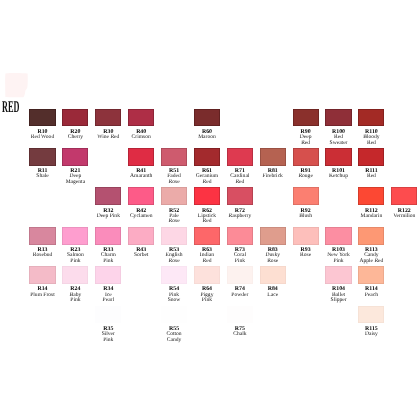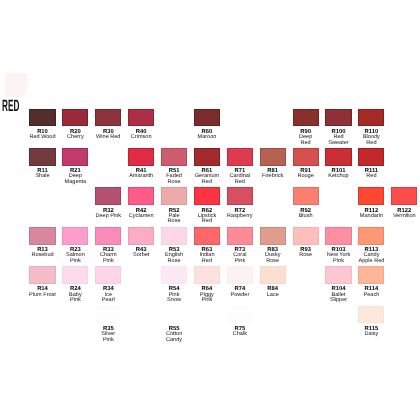--- a/index.html
+++ b/index.html
@@ -1,20 +1,20 @@
 <!DOCTYPE html>
 <html><head>
 <meta charset="utf-8">
 <title>Colour Chart</title>
 <style>
   html,body{margin:0;padding:0;}
   body{width:420px;height:420px;background:#ffffff;overflow:hidden;
        font-family:"Liberation Sans",sans-serif;
        -webkit-font-smoothing:antialiased;text-rendering:geometricPrecision;}
-  #chart{position:relative;width:420px;height:420px;}
+  #chart{position:relative;width:420px;height:420px;font-family:Liberation Serif, serif;}
   .logo-blob{position:absolute;left:3px;top:70px;width:30px;height:30px;}
   .family-title{position:absolute;left:2.0px;top:101.4px;font-size:16.4px;font-weight:bold;
                 color:#111;transform:scaleX(0.50);transform-origin:left top;
                 line-height:11px;white-space:nowrap;}
   .sw{position:absolute;width:26.2px;}
   .sw .chip{width:26.2px;height:17.8px;box-sizing:border-box;}
   .labels{position:absolute;left:-6.9px;top:17.8px;width:40px;text-align:center;}
   .sw .code{font-size:5.85px;font-weight:bold;color:#0a0a0a;
             line-height:6.2px;padding-top:2.5px;}
   .sw .nm{font-size:5.55px;color:#141414;line-height:5.6px;white-space:nowrap;}

